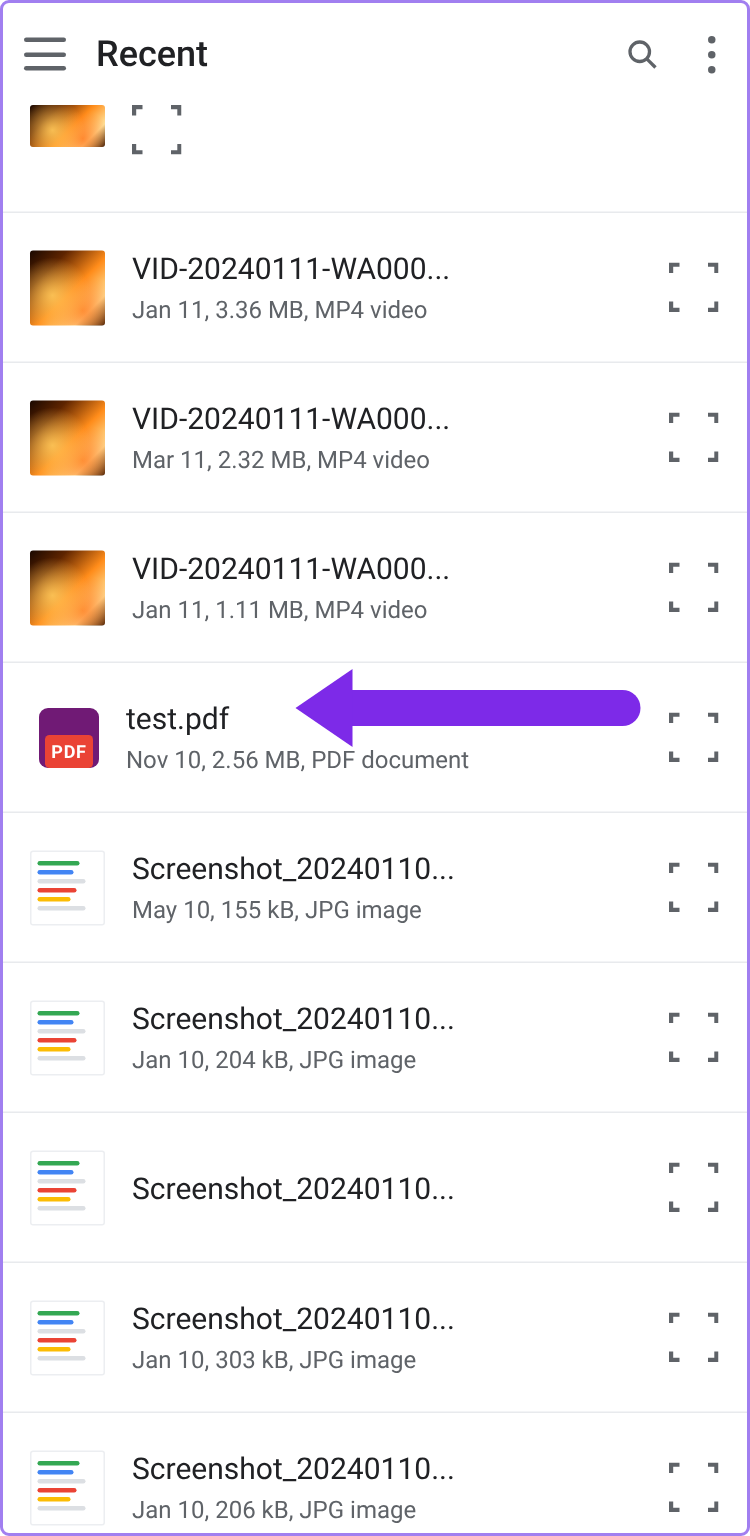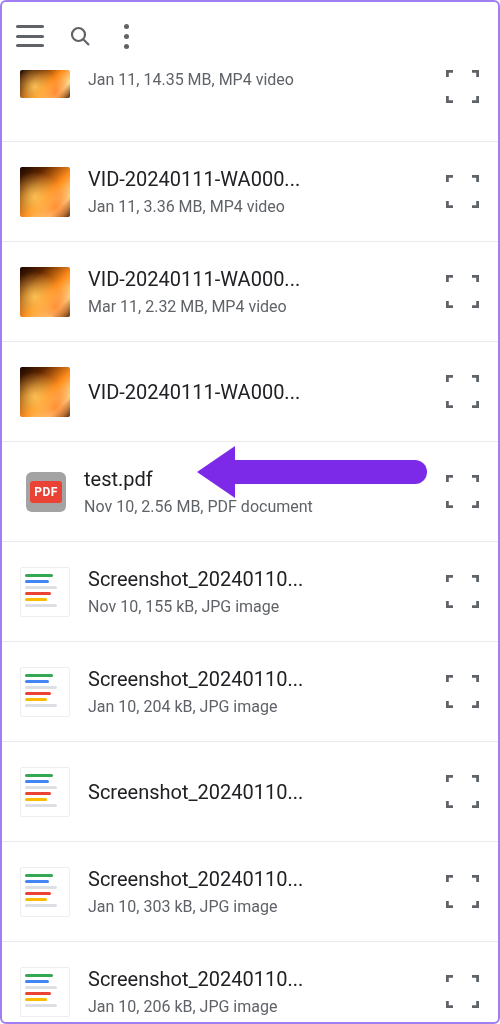--- a/index.html
+++ b/index.html
@@ -47,22 +47,22 @@
   .row.first .thumb { height: 28px; }
   .thumb.fire {
     background: linear-gradient(135deg,#1a0800 0%,#5e2400 25%,#ff8c1a 55%,#ffe29a 80%,#2b1100 100%);
   }
   .thumb.fire::after{
     content:""; position:absolute; inset:0;
     background: radial-gradient(circle at 30% 60%, rgba(255,200,90,.9), rgba(0,0,0,0) 55%),
                 radial-gradient(circle at 70% 80%, rgba(255,120,30,.8), rgba(0,0,0,0) 45%);
   }
   .thumb.pdf {
-    background:#a3a3a3;
-    display:flex; align-items:center; justify-content:center;
+    background:#701a75;
+    display:flex; align-items:flex-end; justify-content:center;
     width:40px; height:40px; flex:0 0 40px; margin-left:6px;
     border-radius:6px;
   }
   .pdf-badge {
     background:#ea4335; color:#fff; font-size:12px; font-weight:700;
     padding:4px 4px; border-radius:3px; letter-spacing:.5px;
   }
   .thumb.shot {
     background:#fff; border:1px solid #eceef1;
     display:flex; flex-direction:column; gap:3px; padding:6px 4px;
@@ -108,39 +108,37 @@
 <body>
 
 <div class="frame">
 
   <div class="topbar">
     <div class="hamburger">
       <span></span>
         <span></span>
         <span></span>
     </div>
+    <div class="title">Recent</div>
     <div class="icon-btn search">
       <svg viewBox="0 0 24 24" fill="none" stroke="currentColor" stroke-width="2.2">
         <circle cx="10.5" cy="10.5" r="6.5"></circle>
           <line x1="21" y1="21" x2="15.2" y2="15.2"></line>
       </svg>
     </div>
     <div class="icon-btn more">
       <span></span>
         <span></span>
         <span></span>
     </div>
   </div>
 
   <div class="list" id="file-list">
       <div class="row first">
         <div class="thumb fire"></div>
-        <div class="meta">
-          <div class="fsub">Jan 11, 14.35 MB, MP4 video</div>
-        </div>
         <div class="expand">
           <svg viewBox="0 0 10 10" style="transform:rotate(0deg)">
             <path d="M1 5 L1 1 L5 1" fill="none" stroke="#5f6368" stroke-width="2"></path>
           </svg>
           <svg viewBox="0 0 10 10" style="transform:rotate(90deg)">
             <path d="M1 5 L1 1 L5 1" fill="none" stroke="#5f6368" stroke-width="2"></path>
           </svg>
           <svg viewBox="0 0 10 10" style="transform:rotate(270deg)">
             <path d="M1 5 L1 1 L5 1" fill="none" stroke="#5f6368" stroke-width="2"></path>
           </svg>
@@ -188,20 +186,21 @@
           </svg>
           <svg viewBox="0 0 10 10" style="transform:rotate(180deg)">
             <path d="M1 5 L1 1 L5 1" fill="none" stroke="#5f6368" stroke-width="2"></path>
           </svg>
         </div>
       </div>
       <div class="row">
         <div class="thumb fire"></div>
         <div class="meta">
           <div class="fname">VID-20240111-WA000...</div>
+          <div class="fsub">Jan 11, 1.11 MB, MP4 video</div>
         </div>
         <div class="expand">
           <svg viewBox="0 0 10 10" style="transform:rotate(0deg)">
             <path d="M1 5 L1 1 L5 1" fill="none" stroke="#5f6368" stroke-width="2"></path>
           </svg>
           <svg viewBox="0 0 10 10" style="transform:rotate(90deg)">
             <path d="M1 5 L1 1 L5 1" fill="none" stroke="#5f6368" stroke-width="2"></path>
           </svg>
           <svg viewBox="0 0 10 10" style="transform:rotate(270deg)">
             <path d="M1 5 L1 1 L5 1" fill="none" stroke="#5f6368" stroke-width="2"></path>
@@ -238,21 +237,21 @@
         <div class="thumb shot">
           <div class="shot-line g"></div>
           <div class="shot-line b"></div>
           <div class="shot-line gr"></div>
           <div class="shot-line r"></div>
           <div class="shot-line o"></div>
           <div class="shot-line gr"></div>
         </div>
         <div class="meta">
           <div class="fname">Screenshot_20240110...</div>
-          <div class="fsub">Nov 10, 155 kB, JPG image</div>
+          <div class="fsub">May 10, 155 kB, JPG image</div>
         </div>
         <div class="expand">
           <svg viewBox="0 0 10 10" style="transform:rotate(0deg)">
             <path d="M1 5 L1 1 L5 1" fill="none" stroke="#5f6368" stroke-width="2"></path>
           </svg>
           <svg viewBox="0 0 10 10" style="transform:rotate(90deg)">
             <path d="M1 5 L1 1 L5 1" fill="none" stroke="#5f6368" stroke-width="2"></path>
           </svg>
           <svg viewBox="0 0 10 10" style="transform:rotate(270deg)">
             <path d="M1 5 L1 1 L5 1" fill="none" stroke="#5f6368" stroke-width="2"></path>

